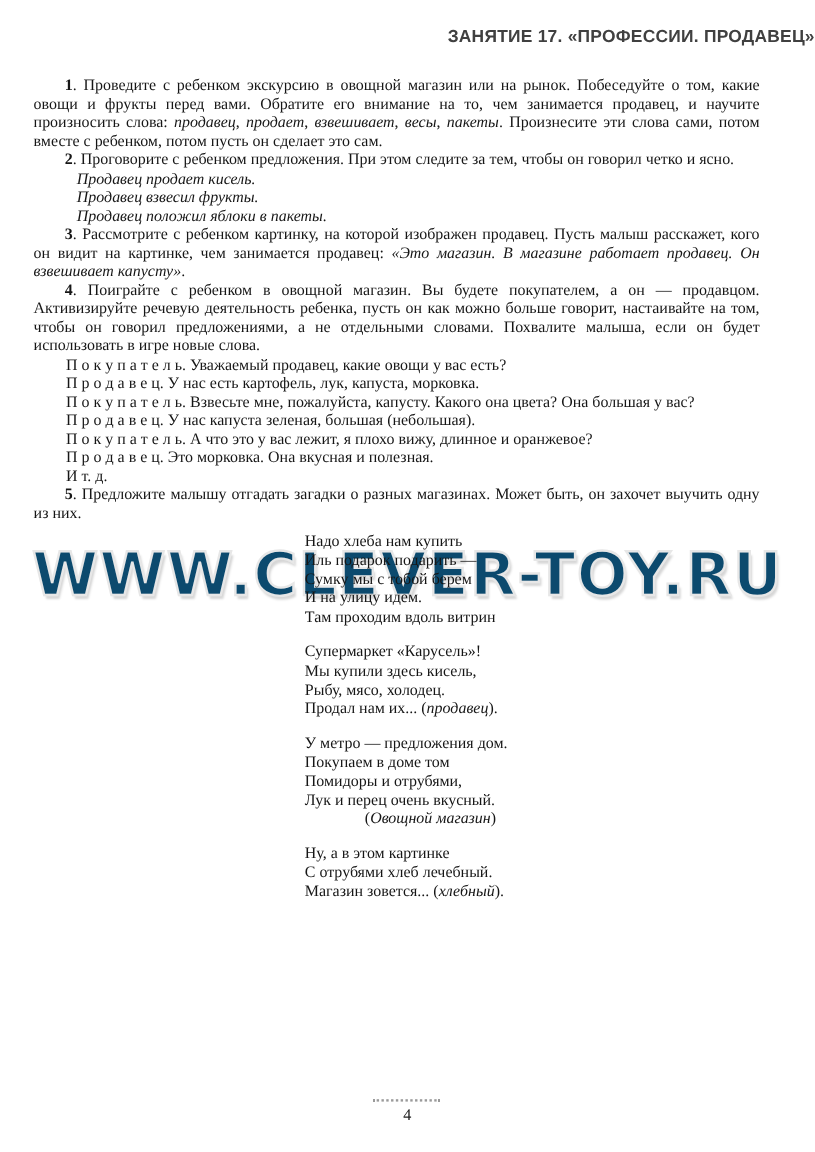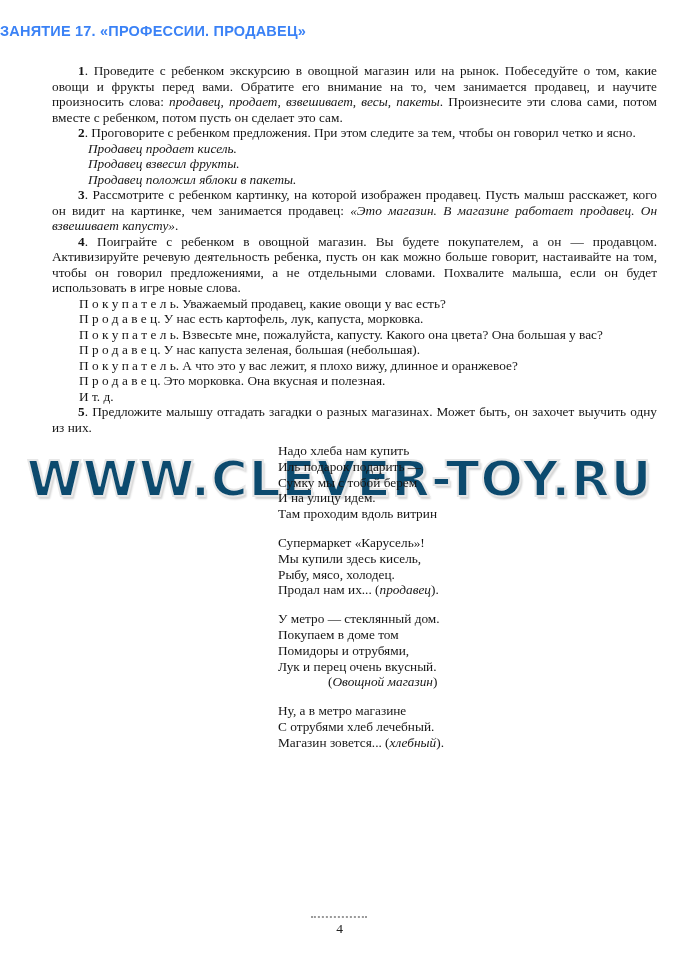--- a/index.html
+++ b/index.html
@@ -10,26 +10,26 @@
     background: #ffffff;
     overflow: hidden;
     font-family: "Liberation Serif", serif;
     color: #161616;
   }
   .doc-title {
     position: absolute;
     top: 13px;
     left: 0;
     width: 100%;
-    text-align: left;
+    text-align: right;
     font-family: "Liberation Sans", sans-serif;
     font-weight: bold;
     font-size: 14.5px;
     letter-spacing: 0.2px;
-    color: #3b82f6;
+    color: #404040;
     z-index: 2;
   }
   .watermark {
     position: absolute;
     top: 450px;
     left: 0;
     width: 100%;
     text-align: center;
     font-family: "DejaVu Sans", sans-serif;
     font-weight: bold;
@@ -38,21 +38,21 @@
     white-space: nowrap;
     color: #0c4a6e;
     -webkit-text-stroke: 2px #e7e7e7;
     text-shadow: 2px 3px 2px #d6d6d6;
     z-index: 0;
     user-select: none;
   }
   .content {
     position: absolute;
     top: 63px;
-    left: 52px;
+    left: 28px;
     width: 605px;
     z-index: 1;
   }
   .content p, .verse-line {
     margin: 0;
     font-size: 13.3px;
     line-height: 15.5px;
   }
   p.para { text-align: justify; text-indent: 26px; }
   p.example { text-indent: 36px; white-space: nowrap; }
@@ -112,27 +112,27 @@
         <div class="verse-line"><span>И на улицу идем.</span></div>
         <div class="verse-line"><span>Там проходим вдоль витрин</span></div>
       </div>
       <div class="verse">
         <div class="verse-line"><span>Супермаркет «Карусель»!</span></div>
         <div class="verse-line"><span>Мы купили здесь кисель,</span></div>
         <div class="verse-line"><span>Рыбу, мясо, холодец.</span></div>
         <div class="verse-line"><span>Продал нам их... (</span><span class="i">продавец</span><span>).</span></div>
       </div>
       <div class="verse">
-        <div class="verse-line"><span>У метро — стеклянный дом.</span></div>
+        <div class="verse-line"><span>У метро — предложения дом.</span></div>
         <div class="verse-line"><span>Покупаем в доме том</span></div>
         <div class="verse-line"><span>Помидоры и отрубями,</span></div>
         <div class="verse-line"><span>Лук и перец очень вкусный.</span></div>
         <div class="verse-line verse-answer"><span>(</span><span class="i">Овощной магазин</span><span>)</span></div>
       </div>
       <div class="verse">
-        <div class="verse-line"><span>Ну, а в метро магазине</span></div>
+        <div class="verse-line"><span>Ну, а в этом картинке</span></div>
         <div class="verse-line"><span>С отрубями хлеб лечебный.</span></div>
         <div class="verse-line"><span>Магазин зовется... (</span><span class="i">хлебный</span><span>).</span></div>
       </div>
     </div>
   <div class="footer-dots"></div>
   <div class="page-number">4</div>
 </div>
 
 </body></html>

